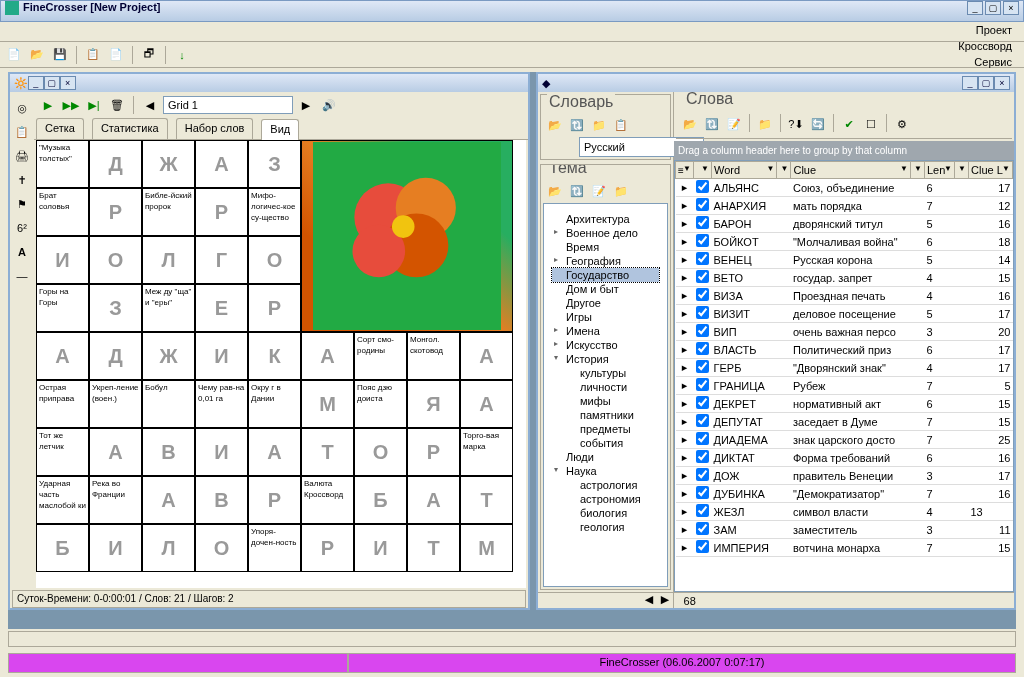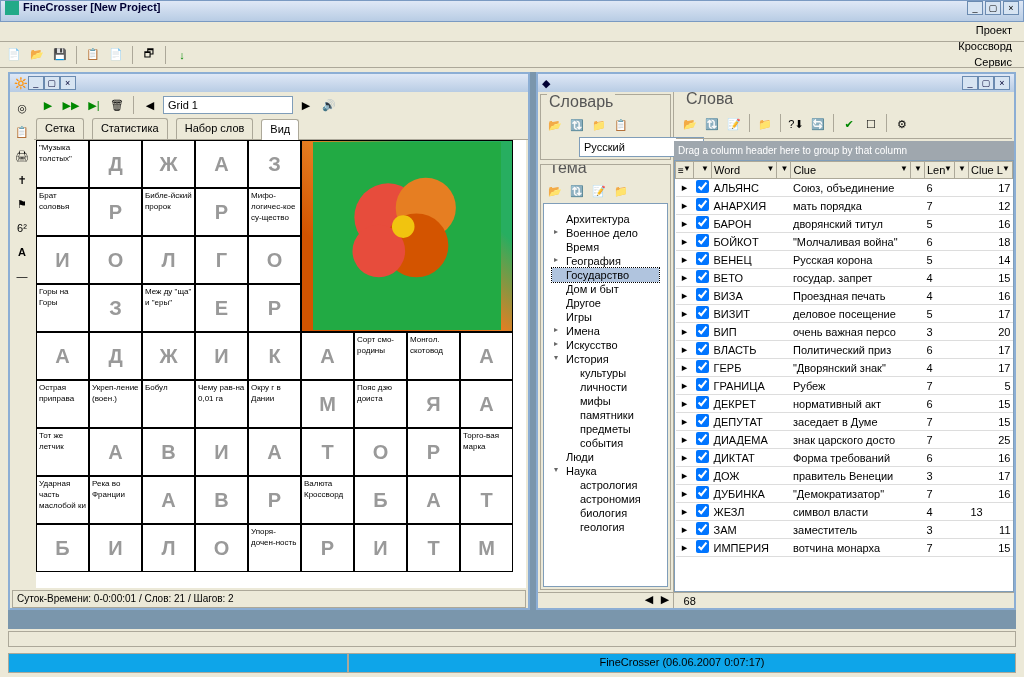--- a/index.html
+++ b/index.html
@@ -50,21 +50,21 @@
 .tree-sub { padding-left:14px; }
 .grid-hdr-note { background:#9fa7ae; color:#fff; padding:4px; font-size:10px; }
 .wordgrid { flex:1; background:#fff; border:1px solid #7f9db9; overflow:auto; }
 .wordgrid table { border-collapse:collapse; width:100%; }
 .wordgrid th { background:#ece9d8; border:1px solid #aca899; font-size:10px; font-weight:normal; padding:2px; text-align:left; position:relative; }
 .wordgrid th .dd { position:absolute; right:2px; top:2px; font-size:8px; }
 .wordgrid td { border-bottom:1px solid #ddd; padding:1px 2px; font-size:11px; white-space:nowrap; overflow:hidden; }
 .wordgrid td.chk { width:18px; text-align:center; }
 .wg-foot { background:#ece9d8; border-top:1px solid #aca899; padding:2px 4px; font-size:10px; height:16px; }
 .scroll-h { position:absolute; bottom:30px; left:8px; right:8px; height:16px; background:#ece9d8; border:1px solid #aca899; }
-.statusbar { position:absolute; bottom:4px; left:8px; right:8px; height:20px; background:#0ea5e9; display:flex;justify-content:center; }
+.statusbar { position:absolute; bottom:4px; left:8px; right:8px; height:20px; background:#d946ef; display:flex;justify-content:center; }
 .statusbar .seg { border:1px solid #aca899; padding:2px 6px; flex:0 0 auto; }
 .statusbar .seg.fill { flex:1; text-align:center; }
 </style>
 </head>
 <body>
 
 <div class="titlebar">
   <span class="ico"></span>
   <span class="title">FineCrosser [New Project]</span>
   <div class="win-btns">

